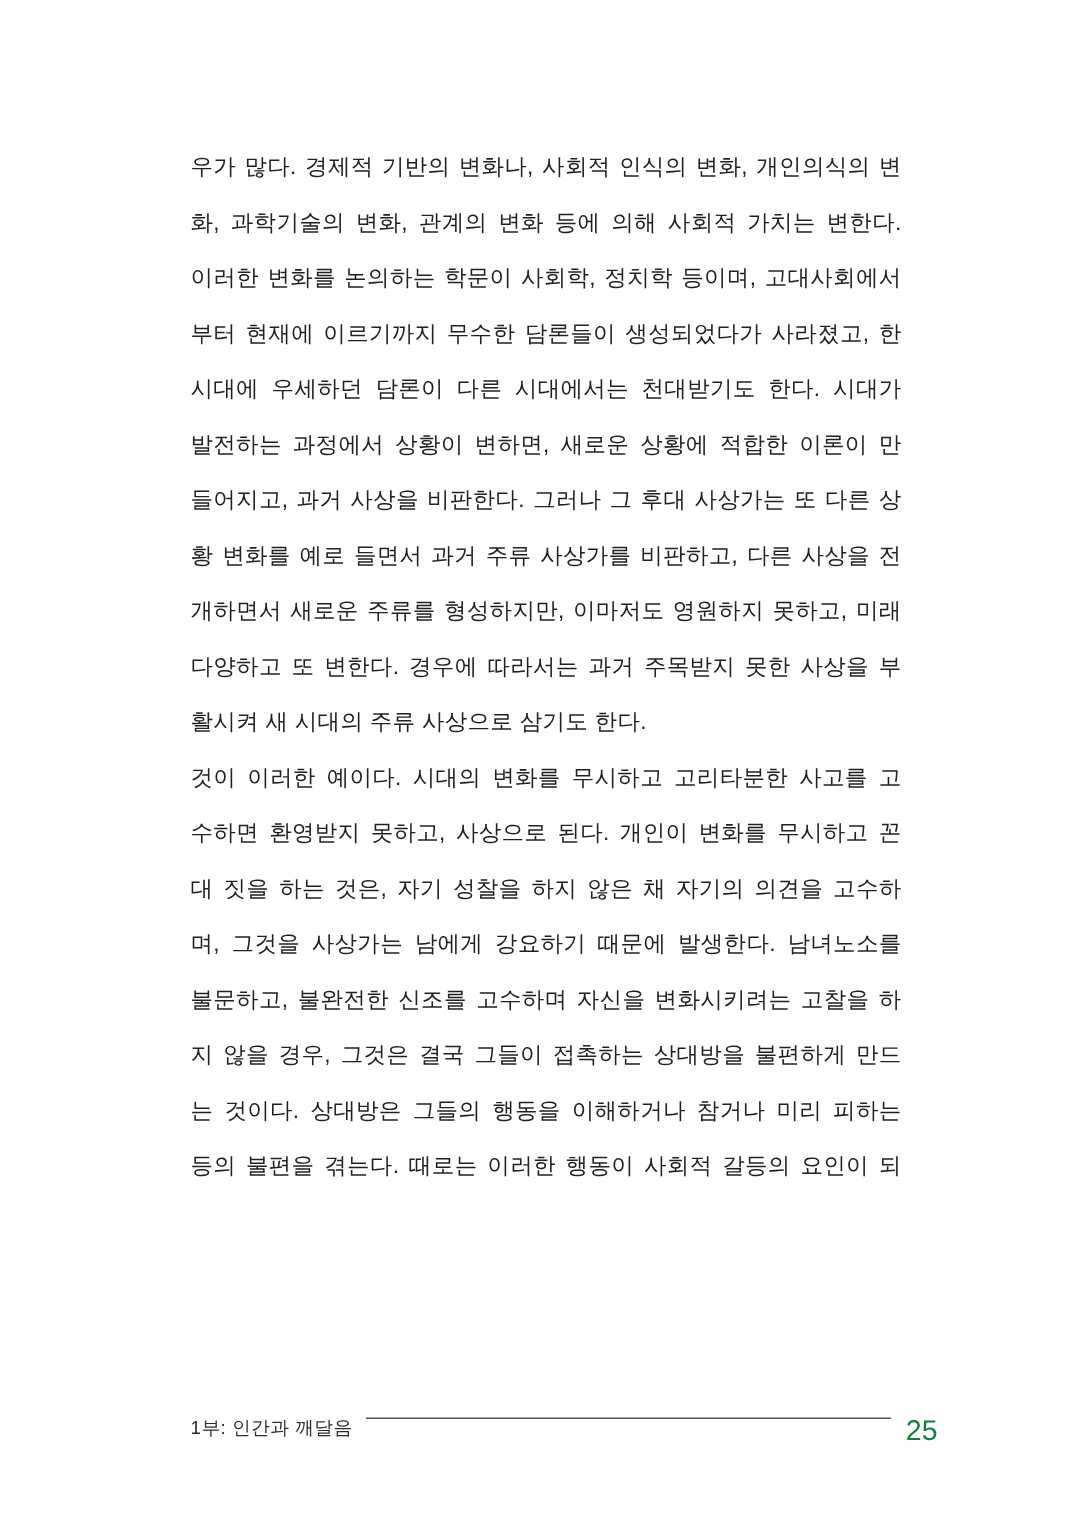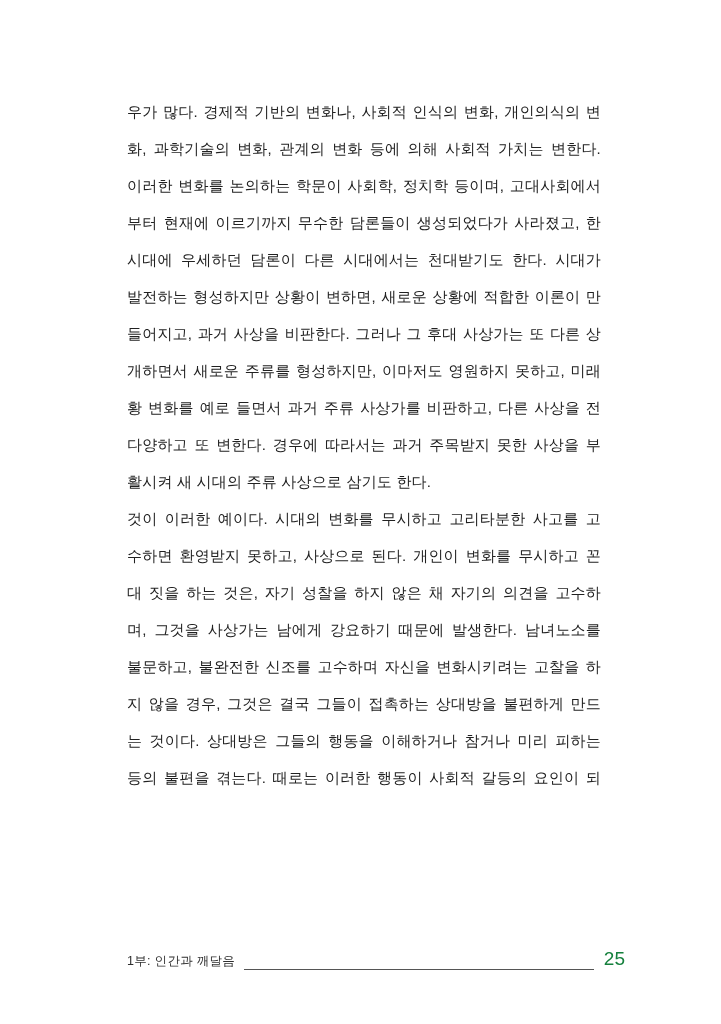--- a/index.html
+++ b/index.html
@@ -40,21 +40,21 @@
     text-align: right;
     text-align-last: left;
   }
   .footer {
     position: absolute;
     left: 127px;
     top: 944px;
     width: 498px;
     height: 26px;
     display: flex;
-    align-items: flex-end;
+    align-items: flex-start;
   }
   .footer .section-label {
     font-size: 12.5px;
     color: #2e2e2e;
     letter-spacing: 0.3px;
     white-space: nowrap;
   }
   .footer .rule {
     flex: 1;
     height: 0;
@@ -71,24 +71,24 @@
 <body>
 
 <div class="page">
 
   <main class="text-block" id="text-block">
       <div class="line">우가 많다. 경제적 기반의 변화나, 사회적 인식의 변화, 개인의식의 변</div>
       <div class="line">화, 과학기술의 변화, 관계의 변화 등에 의해 사회적 가치는 변한다.</div>
       <div class="line">이러한 변화를 논의하는 학문이 사회학, 정치학 등이며, 고대사회에서</div>
       <div class="line">부터 현재에 이르기까지 무수한 담론들이 생성되었다가 사라졌고, 한</div>
       <div class="line">시대에 우세하던 담론이 다른 시대에서는 천대받기도 한다. 시대가</div>
-      <div class="line">발전하는 형성하지만 상황이 변하면, 새로운 상황에 적합한 이론이 만</div>
+      <div class="line">발전하는 과정에서 상황이 변하면, 새로운 상황에 적합한 이론이 만</div>
       <div class="line">들어지고, 과거 사상을 비판한다. 그러나 그 후대 사상가는 또 다른 상</div>
+      <div class="line">황 변화를 예로 들면서 과거 주류 사상가를 비판하고, 다른 사상을 전</div>
       <div class="line">개하면서 새로운 주류를 형성하지만, 이마저도 영원하지 못하고, 미래</div>
-      <div class="line">황 변화를 예로 들면서 과거 주류 사상가를 비판하고, 다른 사상을 전</div>
       <div class="line">다양하고 또 변한다. 경우에 따라서는 과거 주목받지 못한 사상을 부</div>
       <div class="line pend">활시켜 새 시대의 주류 사상으로 삼기도 한다.</div>
       <div class="line">것이 이러한 예이다. 시대의 변화를 무시하고 고리타분한 사고를 고</div>
       <div class="line">수하면 환영받지 못하고, 사상으로 된다. 개인이 변화를 무시하고 꼰</div>
       <div class="line">대 짓을 하는 것은, 자기 성찰을 하지 않은 채 자기의 의견을 고수하</div>
       <div class="line">며, 그것을 사상가는 남에게 강요하기 때문에 발생한다. 남녀노소를</div>
       <div class="line">불문하고, 불완전한 신조를 고수하며 자신을 변화시키려는 고찰을 하</div>
       <div class="line">지 않을 경우, 그것은 결국 그들이 접촉하는 상대방을 불편하게 만드</div>
       <div class="line">는 것이다. 상대방은 그들의 행동을 이해하거나 참거나 미리 피하는</div>
       <div class="line">등의 불편을 겪는다. 때로는 이러한 행동이 사회적 갈등의 요인이 되</div>

